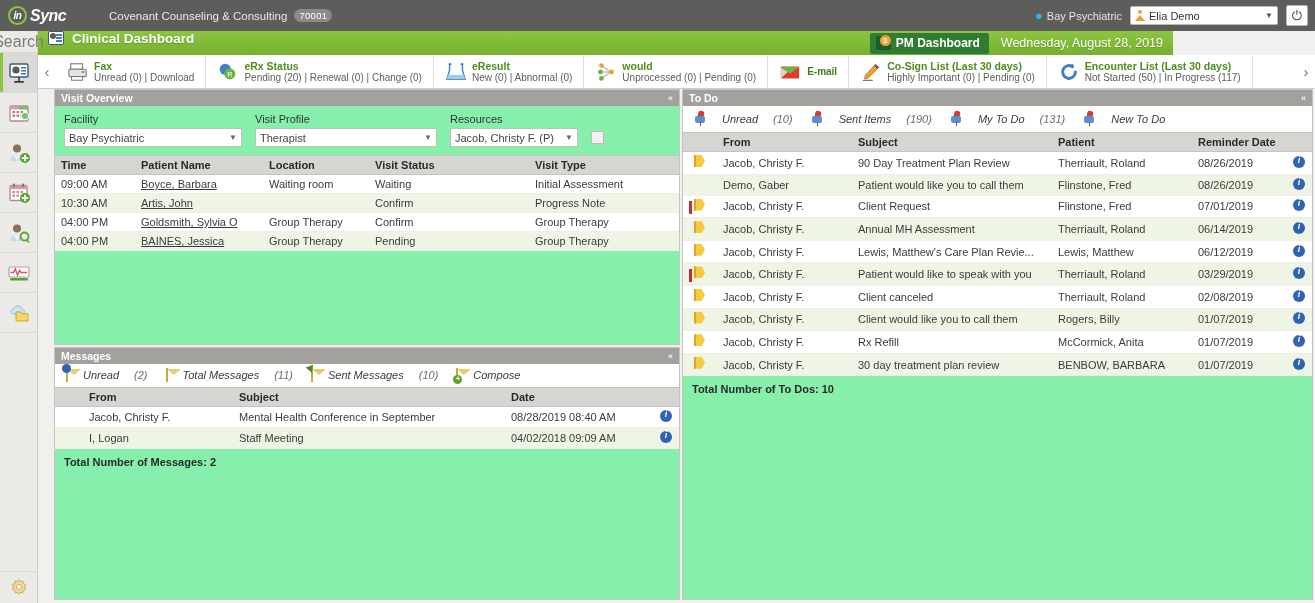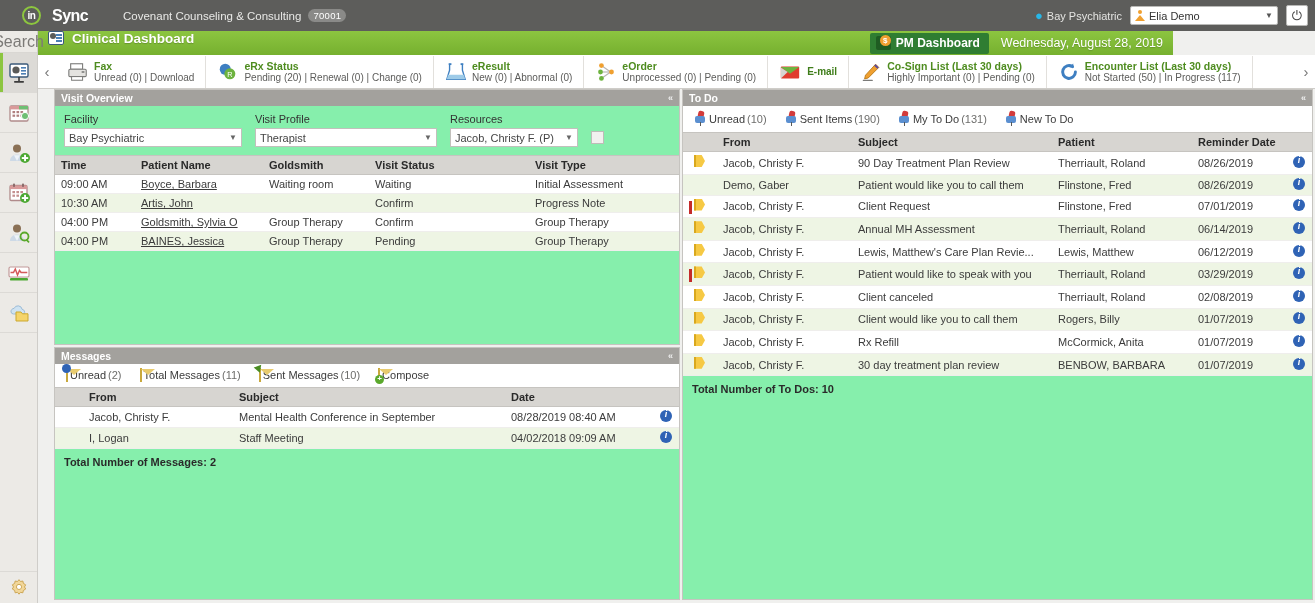--- a/index.html
+++ b/index.html
@@ -13,24 +13,25 @@
     color: #333;
   }
 
   
   .brandbar {
     position: absolute; left: 0; top: 0; width: 1315px; height: 31px;
     background: #5d5d5b;
     display: flex; align-items: center;
   }
   .logo {
-    width: 82px; margin-left: 22px;
-    display: flex; align-items: center; gap: 11px;
+    width: 82px; margin-left: 8px;
+    display: flex; align-items: center; gap: 3px;
     color: #ffffff; font-size: 17px; font-weight: bold;
     letter-spacing: -0.5px;
+    font-style: italic;
   }
   .logo .in-circle {
     display: inline-block; width: 19px; height: 19px; border-radius: 50%;
     border: 2px solid #8dc63f; color: #fff; font-size: 10px;
     text-align: center; line-height: 15px; font-weight: bold;
   }
   .logo .sync-txt { color: #fff; font-size: 16px; font-weight: bold; }
   .practice-name {
     margin-left: 19px; color: #e8e8e6; font-size: 11.5px;
     display: flex; align-items: center; gap: 7px;
@@ -224,22 +225,22 @@
   .total-line {
     font-size: 11px; font-weight: bold; color: #2a2a2a; padding: 7px 9px;
   }
 
   
   .actionstrip {
     display: flex; align-items: center; gap: 0; padding: 4px 6px 5px 6px;
     background: #fff;
   }
   .action-item {
-    display: flex; align-items: center; gap: 2px;
-    padding: 1px 13px 1px 5px; font-size: 11px; color: #3b3b3b;
+    display: flex; align-items: center; gap: 15px;
+    padding: 1px 13px 1px 5px; font-size: 11px; color: #3b3b3b; font-style: italic;
   }
   .action-item .cnt { color: #6d6d6b; }
 
   
   .env {
     width: 15px; height: 11px; background: #f5dd8c;
     border: 1px solid #c9a93d; position: relative; flex: 0 0 15px;
   }
   .env:after {
     content: ""; position: absolute; left: 0; top: 0;
@@ -486,21 +487,21 @@
   <div class="tb-item">
     <svg class="tb-icon" viewBox="0 0 24 24">
       <path d="M7 5 17 12 7 19" fill="none" stroke="#b8b6b2" stroke-width="1.3"></path>
       <path d="M7 12h10" fill="none" stroke="#b8b6b2" stroke-width="1.3"></path>
       <circle cx="7" cy="5" r="2.6" fill="#f0a030"></circle>
       <circle cx="6" cy="12" r="2.6" fill="#6db33f"></circle>
       <circle cx="7" cy="19" r="2.6" fill="#6db33f"></circle>
       <circle cx="18" cy="12" r="2.6" fill="#f0a030"></circle>
     </svg>
     <div class="tb-text">
-      <div class="tb-title">eOrder</div>
+      <div class="tb-title">would</div>
       <div class="tb-sub">Unprocessed (0) | Pending (0)</div>
     </div>
   </div>
 
   <div class="tb-item tb-email">
     <svg class="tb-icon" viewBox="0 0 24 24">
       <rect x="2" y="6" width="20" height="13" rx="1" fill="#e03c2e"></rect>
       <path d="M2 6.5 12 14 22 6.5z" fill="#6db33f"></path>
       <path d="M2 19 9.5 12 2 7z" fill="#d7d5d1"></path>
     </svg>
@@ -564,21 +565,21 @@
       </div>
     </div>
     <div class="filter-extra"></div>
   </div>
 
   <table class="grid">
     <thead>
       <tr>
         <th style="width:80px">Time</th>
         <th style="width:128px">Patient Name</th>
-        <th style="width:106px">Goldsmith</th>
+        <th style="width:106px">Location</th>
         <th style="width:160px">Visit Status</th>
         <th>Visit Type</th>
       </tr>
     </thead>
     <tbody>
       <tr class="odd">
         <td>09:00 AM</td>
         <td><span class="patient-link">Boyce, Barbara</span></td>
         <td>Waiting room</td>
         <td>Waiting</td>

